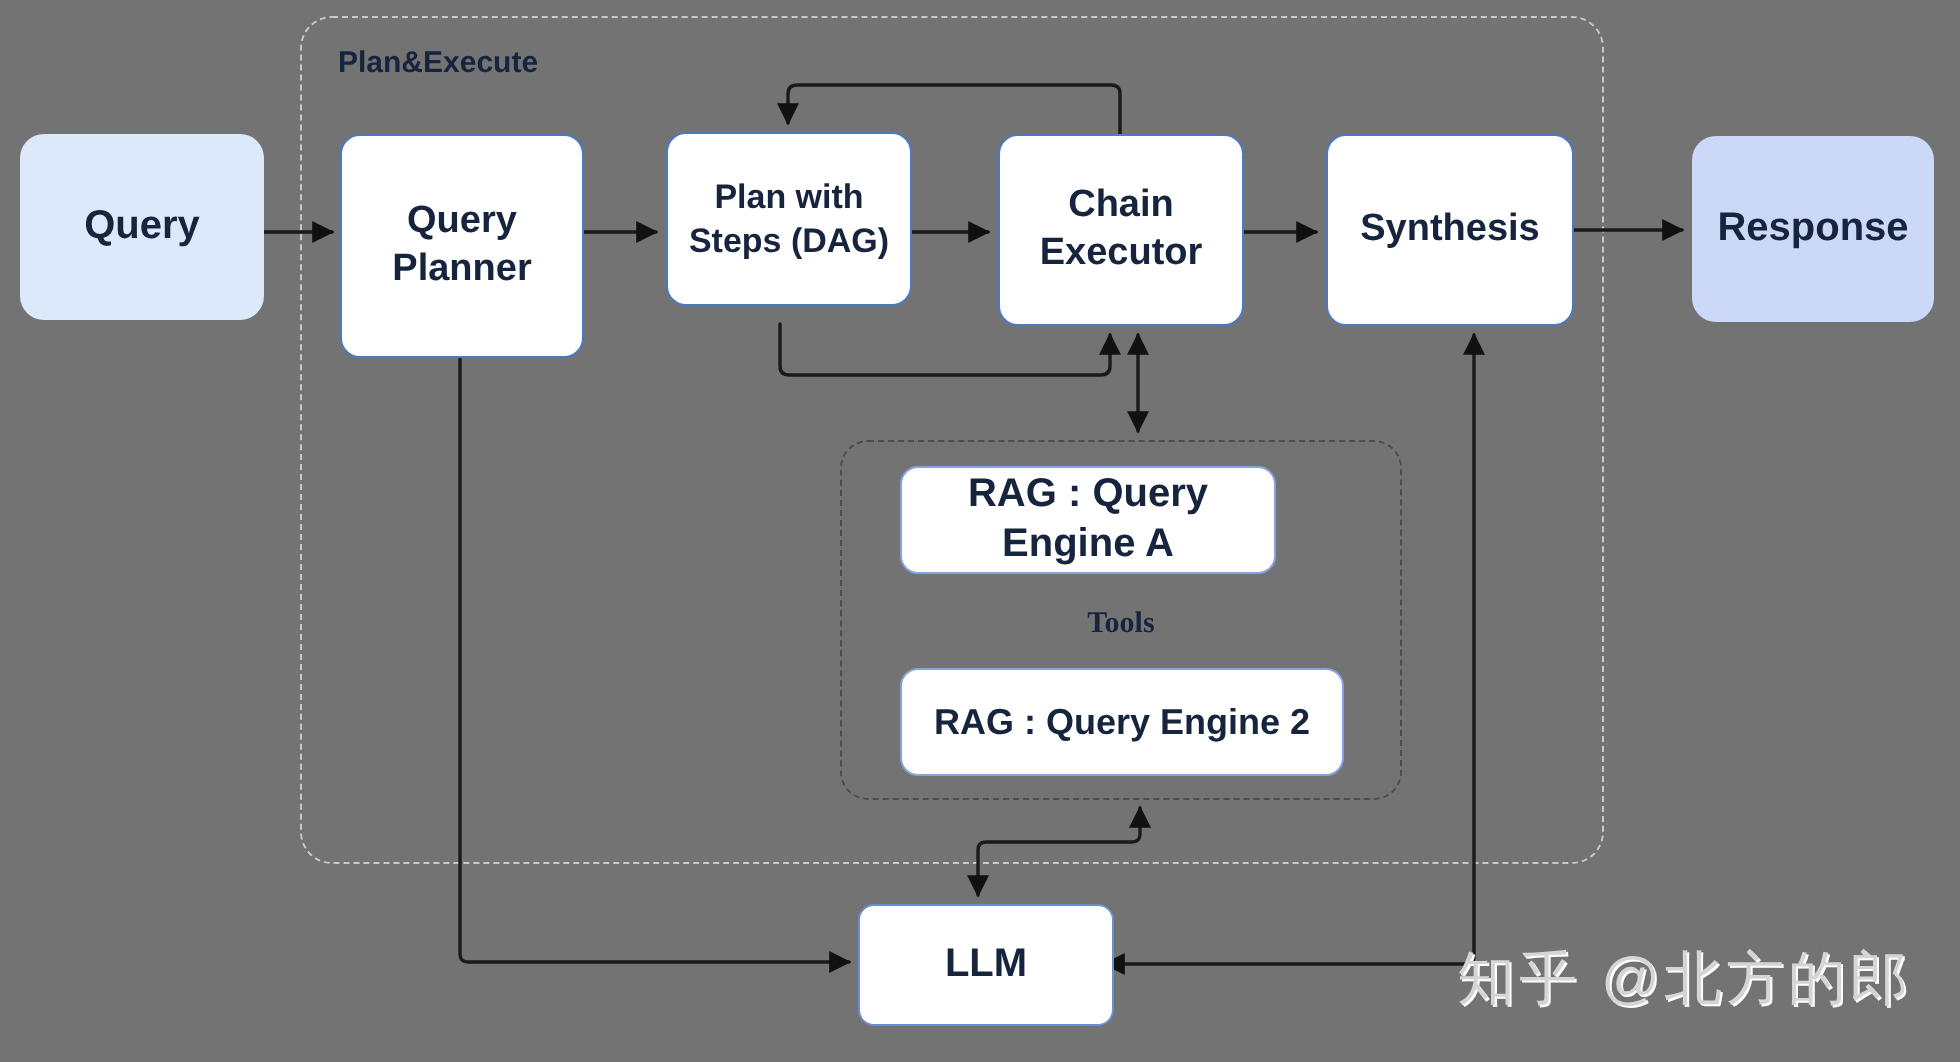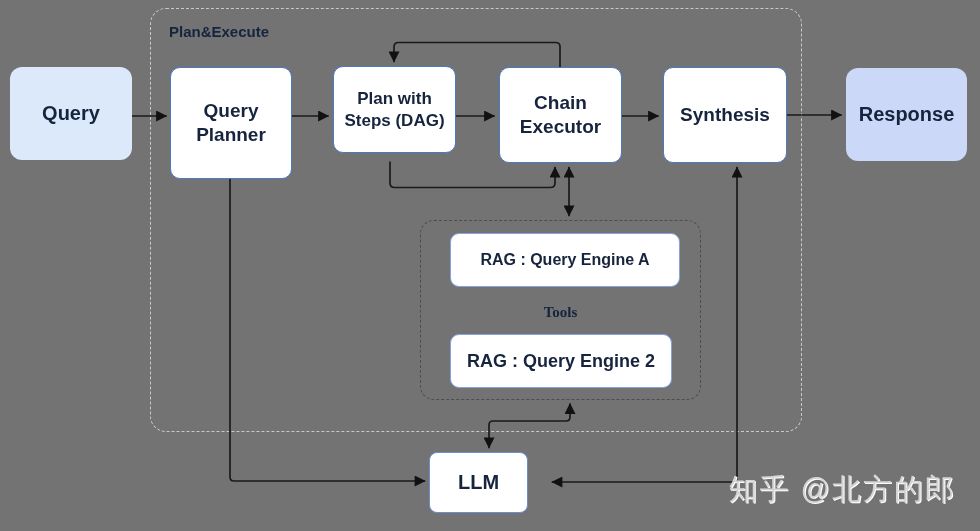--- a/index.html
+++ b/index.html
@@ -80,23 +80,23 @@
     border: none;
     border-radius: 12px;
     font-size: 20px;
   }
   #node-query         { left: 10px;  top: 67px;  width: 122px; height: 93px; background: var(--c-query-fill, #dbe9fb); }
   #node-query-planner { left: 170px; top: 67px;  width: 122px; height: 112px; }
   #node-plan-steps    { left: 333px; top: 66px;  width: 123px; height: 87px; font-size: 17px; }
   #node-chain-exec    { left: 499px; top: 67px;  width: 123px; height: 96px; }
   #node-synthesis     { left: 663px; top: 67px;  width: 124px; height: 96px; }
   #node-response      { left: 846px; top: 68px;  width: 121px; height: 93px; background: var(--c-response-fill, #ccd8f7); }
-  #node-rag-a         { left: 450px; top: 233px; width: 230px; height: 54px; font-size: 16px; border-color: var(--c-rag-border, #84a3e0); border-radius: 9px; }
+  #node-rag-a         { left: 450px; top: 233px; width: 188px; height: 54px; font-size: 20px; border-color: var(--c-rag-border, #84a3e0); border-radius: 9px; }
   #node-rag-2         { left: 450px; top: 334px; width: 222px; height: 54px; font-size: 18px; border-color: var(--c-rag-border, #84a3e0); border-radius: 9px; }
-  #node-llm           { left: 429px; top: 452px; width: 99px; height: 61px; font-size: 20px; border-color: var(--c-llm-border, #6b8ed2); border-radius: 8px; }
+  #node-llm           { left: 429px; top: 452px; width: 128px; height: 61px; font-size: 20px; border-color: var(--c-llm-border, #6b8ed2); border-radius: 8px; }
   .watermark {
     position: absolute;
     right: 24px;
     top: 470px;
     font-size: 29px;
     letter-spacing: 2px;
     color: var(--c-watermark, #d5d5d5);
     text-shadow: 1px 1px 0 #ffffff;
     white-space: nowrap;
   }

